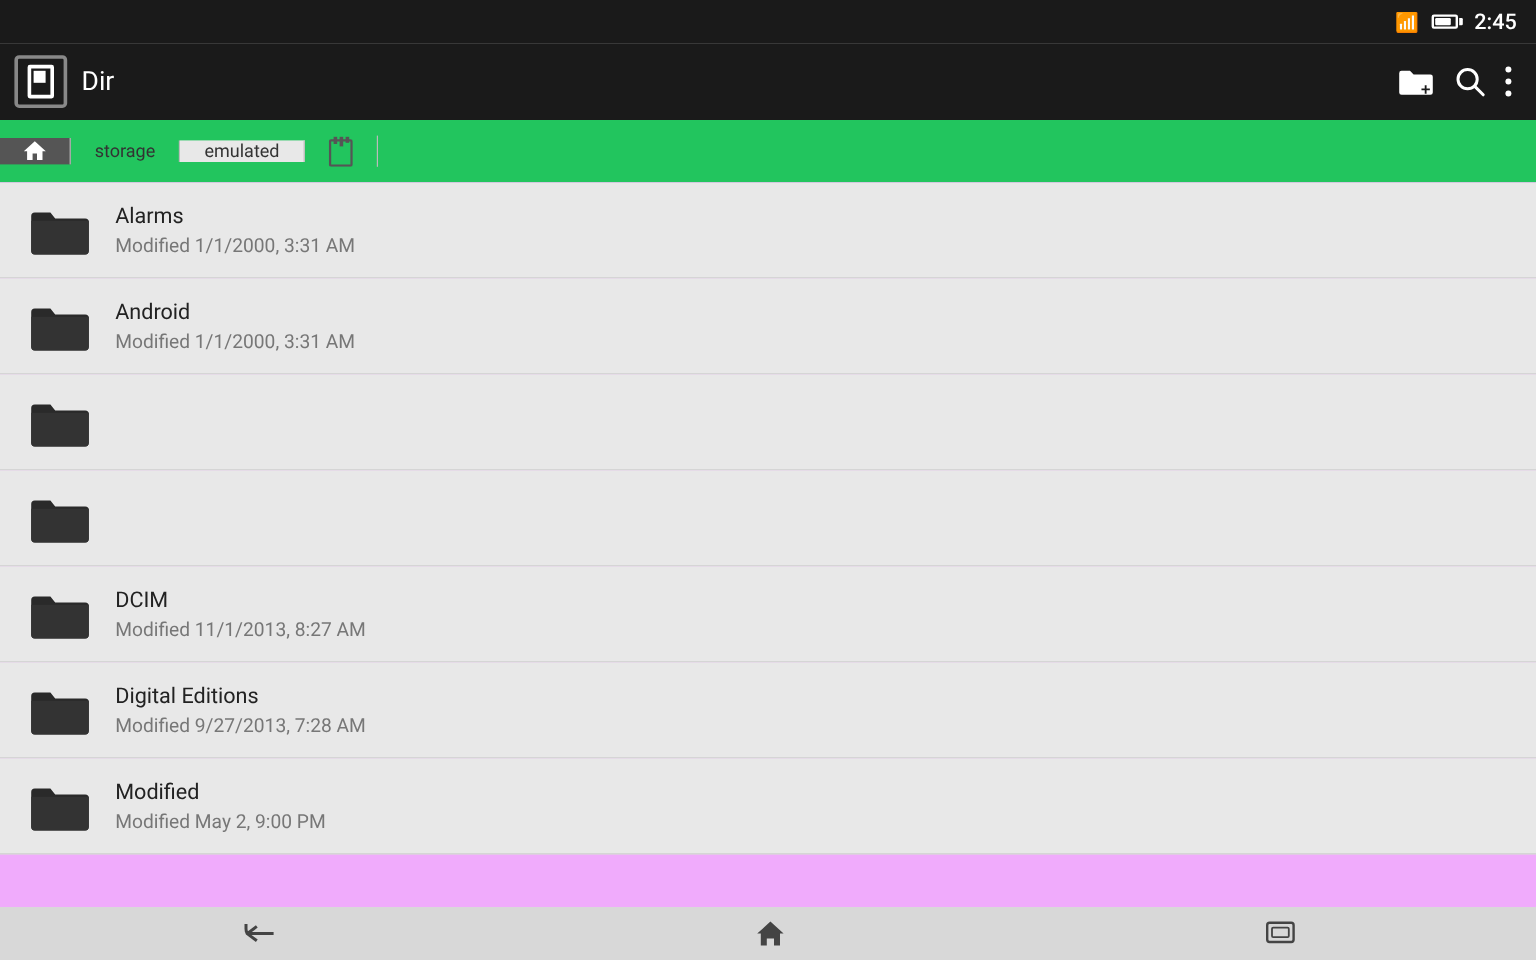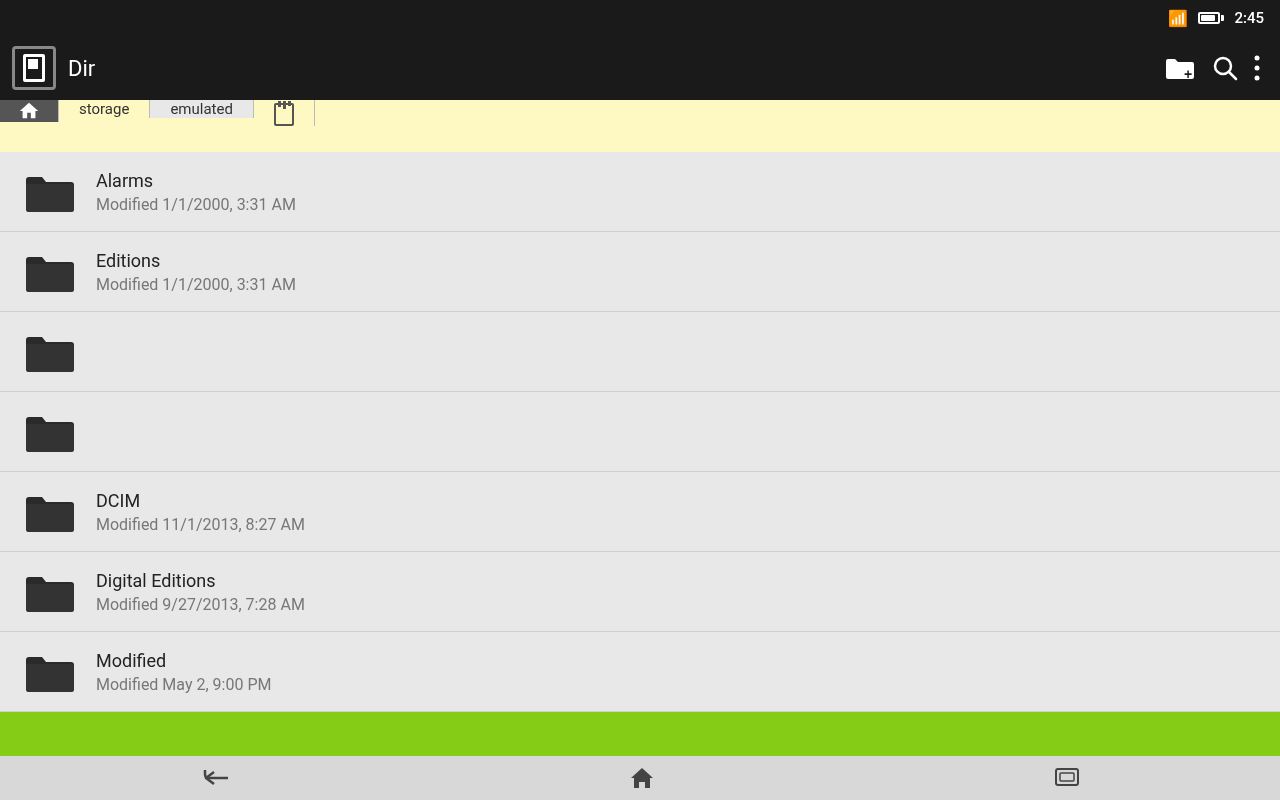--- a/index.html
+++ b/index.html
@@ -18,21 +18,21 @@
       height: 36px;
       background: #1a1a1a;
       display: flex;
       align-items: center;
       justify-content: flex-end;
       padding: 0 16px;
       gap: 10px;
     }
     #time-display {
       color: white;
-      font-size: 15px;
+      font-size: 18px;
       font-weight: 500;
     }
 
     
     #toolbar {
       width: 100%;
       height: 64px;
       background: #1a1a1a;
       display: flex;
       align-items: center;
@@ -78,23 +78,23 @@
       font-size: 22px;
       display: flex;
       align-items: center;
       justify-content: center;
     }
 
     
     #breadcrumb-bar {
       width: 100%;
       height: 52px;
-      background: #fef9c3;
-      display: flex;
-      align-items: flex-start;
+      background: #22c55e;
+      display: flex;
+      align-items: center;
     }
     .breadcrumb-item {
       display: flex;
       align-items: center;
       justify-content: center;
       padding: 0 20px;
       cursor: pointer;
       font-size: 15px;
       color: #333;
       border-right: 1px solid #bbb;
@@ -110,21 +110,21 @@
       fill: white;
       width: 22px;
       height: 22px;
     }
 
     
     #file-list {
       width: 100%;
       height: calc(800px - 36px - 64px - 52px - 44px);
       overflow-y: auto;
-      background: #84cc16;
+      background: #f0abfc;
     }
     .file-item {
       display: flex;
       align-items: center;
       padding: 14px 20px;
       border-bottom: 1px solid #d0d0d0;
       cursor: pointer;
       background: #e8e8e8;
       min-height: 80px;
     }
@@ -291,21 +291,21 @@
       </div>
     </div>
     <div class="file-item">
       <div class="folder-icon-wrap">
         <svg class="folder-svg" viewBox="0 0 52 44">
           <path d="M2 10 Q2 7 5 7 L18 7 L22 12 L47 12 Q50 12 50 15 L50 39 Q50 42 47 42 L5 42 Q2 42 2 39 Z" fill="#2a2a2a"></path>
           <path d="M2 14 L50 14 L50 39 Q50 42 47 42 L5 42 Q2 42 2 39 Z" fill="#333"></path>
         </svg>
       </div>
       <div class="file-info">
-        <div class="file-name">Editions</div>
+        <div class="file-name">Android</div>
         <div class="file-meta">Modified 1/1/2000, 3:31 AM</div>
       </div>
     </div>
     <div class="file-item">
       <div class="folder-icon-wrap">
         <svg class="folder-svg" viewBox="0 0 52 44">
           <path d="M2 10 Q2 7 5 7 L18 7 L22 12 L47 12 Q50 12 50 15 L50 39 Q50 42 47 42 L5 42 Q2 42 2 39 Z" fill="#2a2a2a"></path>
           <path d="M2 14 L50 14 L50 39 Q50 42 47 42 L5 42 Q2 42 2 39 Z" fill="#333"></path>
         </svg>
       </div>

